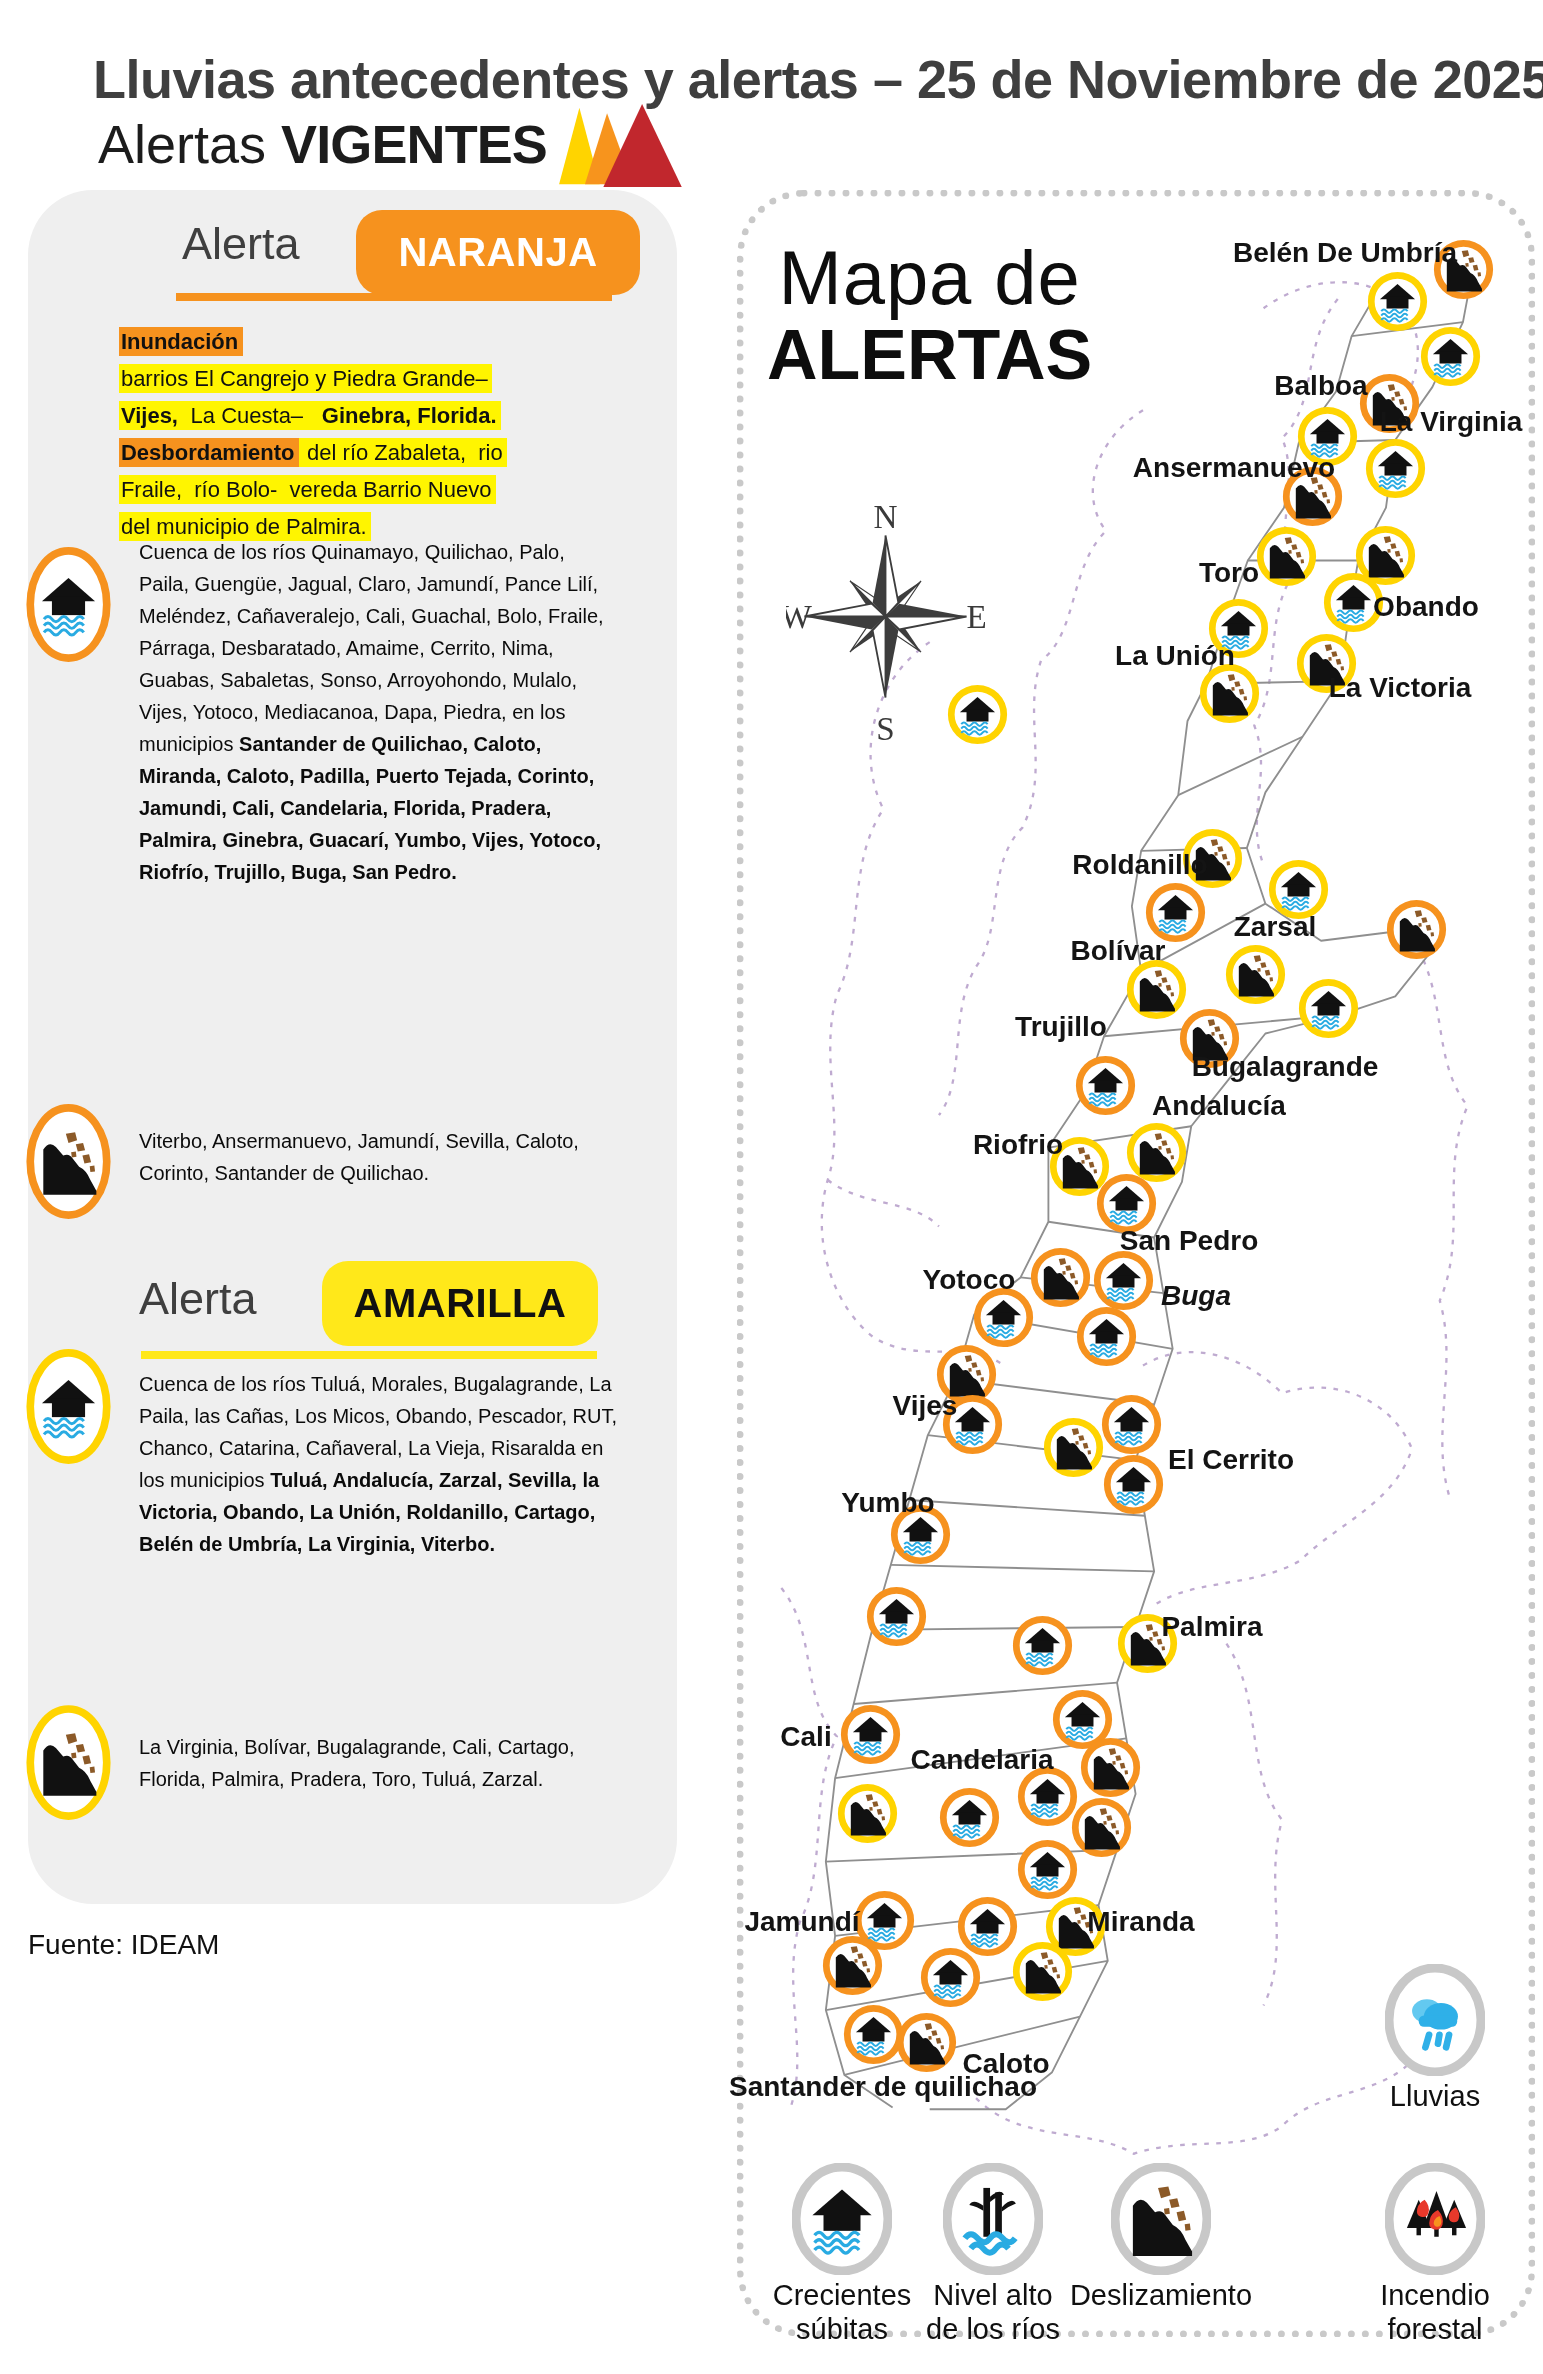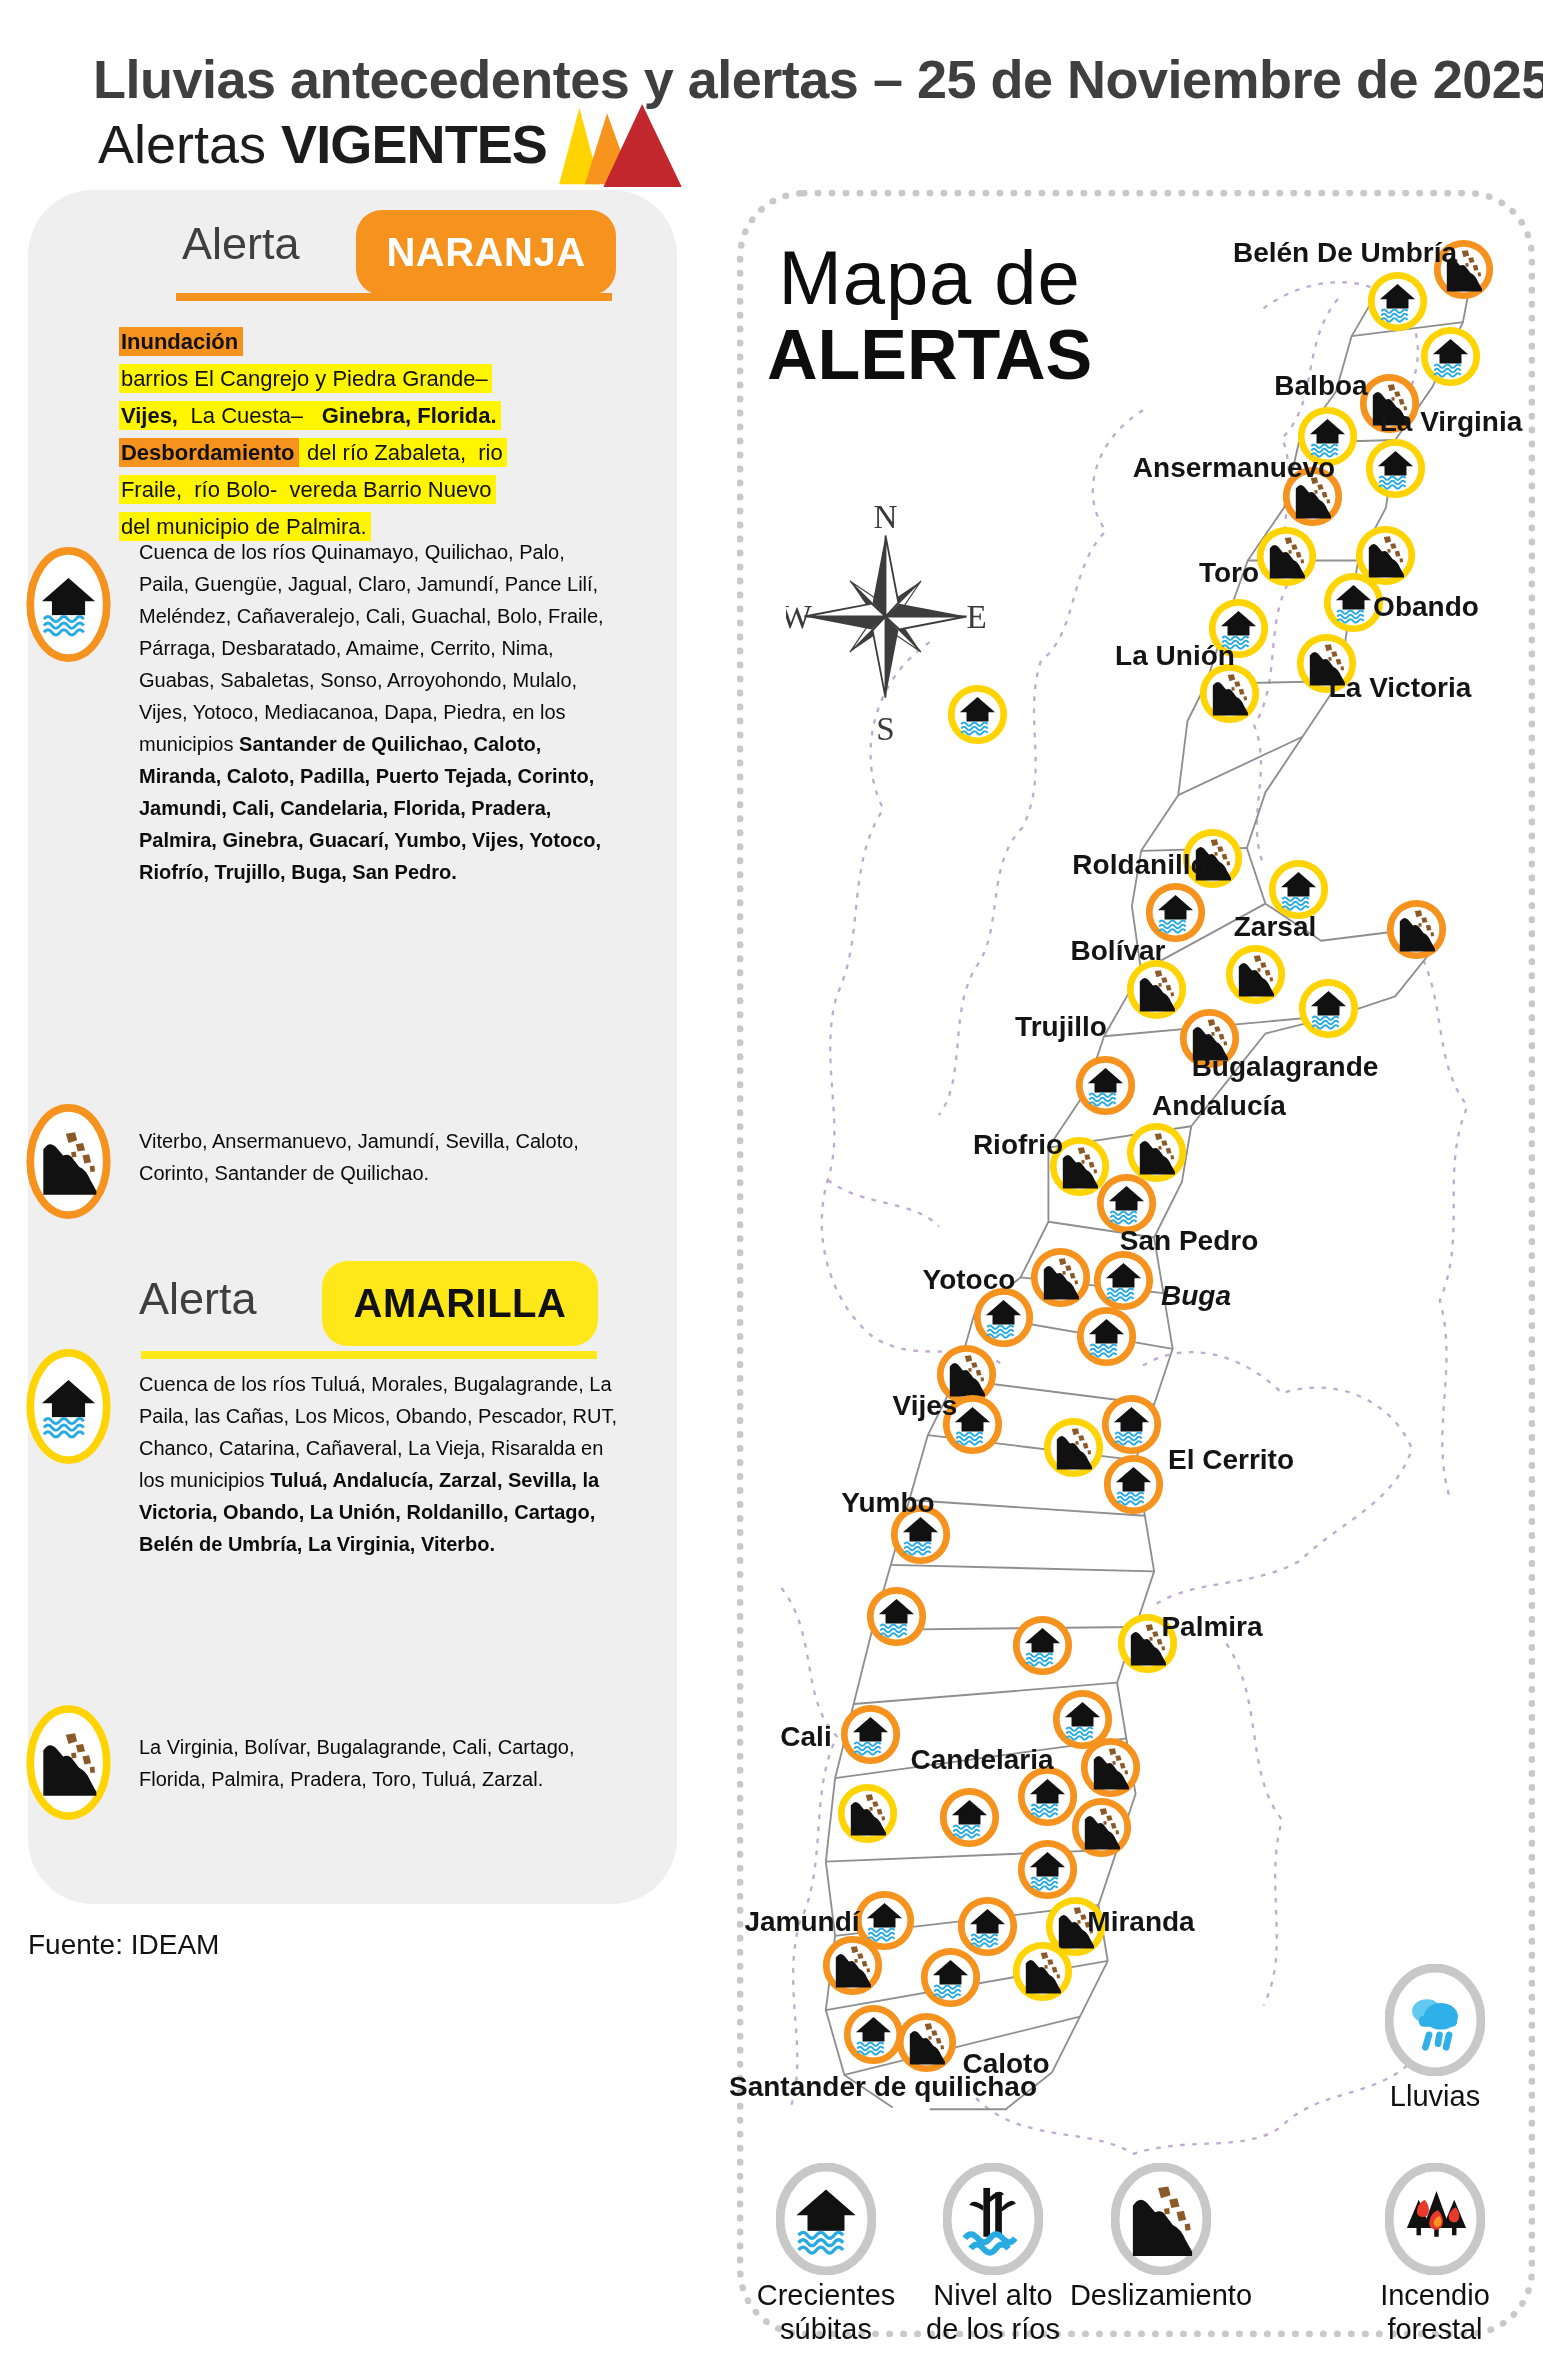--- a/index.html
+++ b/index.html
@@ -12,21 +12,21 @@
   .brand{position:absolute;left:98px;top:113px;font-size:54px;color:#1c1c1c;white-space:nowrap;}
   .brand .reg{font-weight:normal;}
   .brand .bold{font-weight:bold;letter-spacing:-0.9px;}
   .logo-tri{position:absolute;left:557px;top:104px;width:125px;height:83px;}
   
   .left-panel{position:absolute;left:28px;top:190px;width:649px;height:1714px;background:#EFEFEF;border-radius:65px;}
   .alerta-word{position:absolute;font-size:45px;color:#3F3F3F;white-space:nowrap;}
   .aw-naranja{left:182px;top:218px;}
   .aw-amarilla{left:139px;top:1273px;}
   .badge{position:absolute;font-weight:bold;font-size:40px;display:flex;align-items:center;justify-content:center;letter-spacing:0.5px;}
-  .badge-naranja{left:356px;top:210px;width:260px;height:85px;background:#F6921E;border-radius:26px;color:#fff;}
+  .badge-naranja{left:356px;top:210px;width:284px;height:85px;background:#F6921E;border-radius:26px;color:#fff;}
   .badge-amarilla{left:322px;top:1261px;width:276px;height:85px;background:#FFE81A;border-radius:26px;color:#111;}
   .underline{position:absolute;height:8.3px;}
   .ul-naranja{left:176px;top:293px;width:436px;background:#F6921E;}
   .ul-amarilla{left:141px;top:1351px;width:456px;background:#FFE81A;}
   .hl-block{position:absolute;left:119px;top:323px;width:468px;font-size:22px;line-height:37px;white-space:pre-wrap;}
   .rich-line{display:block;}
   .hl-block span{padding:1.9px 4.6px 1.9px 1.9px;}
   .b{font-weight:bold;}
   .hl-o{background:#F6921E;}
   .hl-y{background:#FFF500;}
@@ -925,21 +925,21 @@
 <ellipse cx="58" cy="45" rx="23" ry="18" fill="#2FB0E8"></ellipse>
 <rect x="28" y="44" width="52" height="15" rx="7" fill="#2FB0E8"></rect>
 <line x1="42" y1="70" x2="37" y2="87" stroke="#2FB0E8" stroke-width="9" stroke-linecap="round"></line>
 <line x1="56" y1="70" x2="54" y2="82" stroke="#2FB0E8" stroke-width="9" stroke-linecap="round"></line>
 <line x1="69" y1="70" x2="65" y2="87" stroke="#2FB0E8" stroke-width="9" stroke-linecap="round"></line>
                 </g>
               </g>
             </svg></div>
     <div class="lg-label">Lluvias</div>
         </div>
-        <div class="legend-item" style="left: 82px; top: 1966px;">
+        <div class="legend-item" style="left: 98px; top: 1966px;">
           <div class="lg-icon">
       <svg viewBox="0 0 100 112">
         <ellipse cx="50" cy="56" rx="46" ry="52" fill="#fff" stroke="#C8C8C8" stroke-width="9"></ellipse>
         <g transform="translate(13,19) scale(0.74)">
                 <g>
 <polygon points="50,10 90,45 10,45" fill="#111111"></polygon>
 <rect x="25" y="38" width="50" height="28" fill="#111111"></rect>
 <path d="M13,72 q6,-8 12,0 t12,0 t12,0 t12,0 t12,0" stroke="#29ABE2" stroke-width="4.5" fill="none"></path>
 <path d="M13,82 q6,-8 12,0 t12,0 t12,0 t12,0 t12,0" stroke="#29ABE2" stroke-width="4.5" fill="none"></path>
 <path d="M13,92 q6,-8 12,0 t12,0 t12,0 t12,0 t12,0" stroke="#29ABE2" stroke-width="4.5" fill="none"></path>

